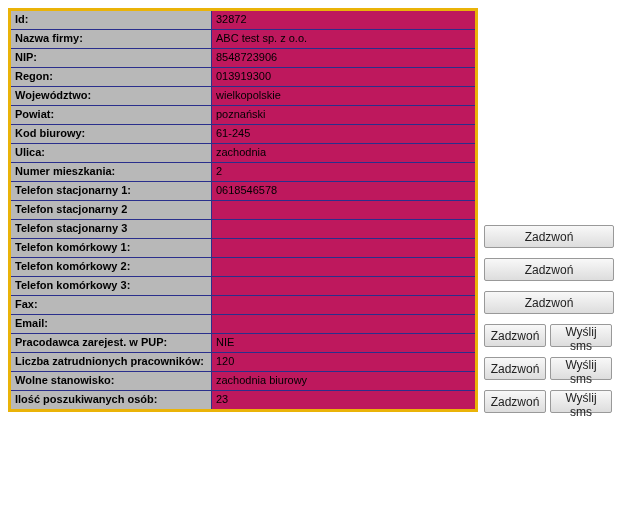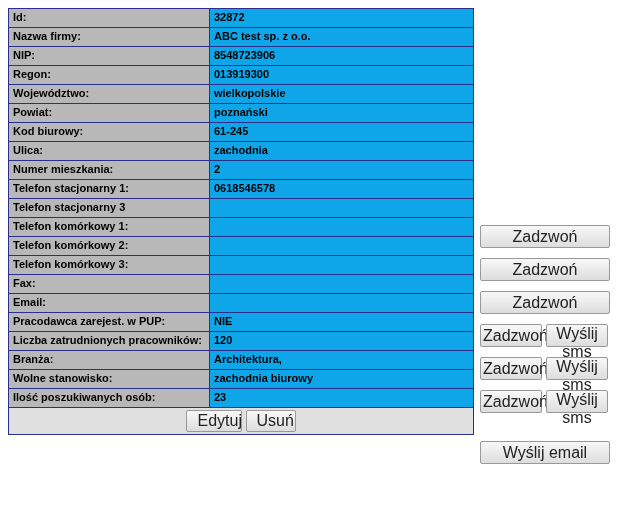--- a/index.html
+++ b/index.html
@@ -8,55 +8,55 @@
       margin: 0;
       padding: 8px;
       background: #fff;
     }
     .wrap {
       display: flex;
       align-items: flex-start;
     }
     table.form {
       border-collapse: collapse;
-      border: 1px solid #eab308;
+      border: 3px solid #eab308;
       padding-left: 28px;
     }
     table.form td {
       border: 1px solid #2a2f8c;
       padding: 2px 4px;
       font-size: 11px;
       height: 14px;
       vertical-align: top;
     }
     td.label {
       background: #b8b8b8;
       font-weight: bold;
       color: #000;
       width: 192px;
       white-space: nowrap;
     }
     td.value {
-      background: #0ea5e9;
+      background: #be185d;
       width: 255px;
-      font-weight: bold;
+      font-weight: normal;
       color: #000;
     }
     td.tall {
       height: 28px;
       vertical-align: top;
     }
     td.footer {
       background: #e0e0e0;
       text-align: center;
       padding: 4px;
     }
     .btn {
       font-family: Verdana, Arial, sans-serif;
-      font-size: 16px;
+      font-size: 12px;
       height: 22px;
       background: linear-gradient(#f8f8f8, #ddd);
       border: 1px solid #999;
       border-radius: 2px;
       cursor: pointer;
       padding: 0 10px;
       color: #222;
     }
     .btn-edit { width: 56px; }
     .btn-del { width: 50px; }
@@ -124,20 +124,24 @@
         </tr>
     <tr>
           <td class="label">Numer mieszkania:</td>
           <td class="value">2</td>
         </tr>
     <tr>
           <td class="label">Telefon stacjonarny 1:</td>
           <td class="value">0618546578</td>
         </tr>
     <tr>
+          <td class="label tall">Telefon stacjonarny 2</td>
+          <td class="value tall"></td>
+        </tr>
+    <tr>
           <td class="label tall">Telefon stacjonarny 3</td>
           <td class="value tall"></td>
         </tr>
     <tr>
           <td class="label tall">Telefon komórkowy 1:</td>
           <td class="value tall"></td>
         </tr>
     <tr>
           <td class="label tall">Telefon komórkowy 2:</td>
           <td class="value tall"></td>
@@ -156,37 +160,27 @@
         </tr>
     <tr>
           <td class="label">Pracodawca zarejest. w PUP:</td>
           <td class="value">NIE</td>
         </tr>
     <tr>
           <td class="label">Liczba zatrudnionych pracowników:</td>
           <td class="value">120</td>
         </tr>
     <tr>
-          <td class="label">Branża:</td>
-          <td class="value">Architektura,</td>
-        </tr>
-    <tr>
           <td class="label">Wolne stanowisko:</td>
           <td class="value">zachodnia biurowy</td>
         </tr>
     <tr>
           <td class="label">Ilość poszukiwanych osób:</td>
           <td class="value">23</td>
         </tr>
-    <tr>
-      <td class="footer" colspan="2">
-        <button class="btn btn-edit">Edytuj</button>
-        <button class="btn btn-del">Usuń</button>
-      </td>
-    </tr>
   </tbody>
     </table>
 
   <div class="side">
     <div class="spacer" style="height:217px"></div>
     <div class="side-row">
         <button class="btn btn-call">Zadzwoń</button>
       </div>
     <div class="spacer" style="height:10px"></div>
     <div class="side-row">
@@ -205,17 +199,14 @@
     <div class="side-row">
         <button class="btn btn-half">Zadzwoń</button>
         <button class="btn btn-half">Wyślij sms</button>
       </div>
     <div class="spacer" style="height:10px"></div>
     <div class="side-row">
         <button class="btn btn-half">Zadzwoń</button>
         <button class="btn btn-half">Wyślij sms</button>
       </div>
     <div class="spacer" style="height:28px"></div>
-    <div class="side-row">
-        <button class="btn btn-email">Wyślij email</button>
-      </div>
   </div>
 </div>
 
 </body></html>

